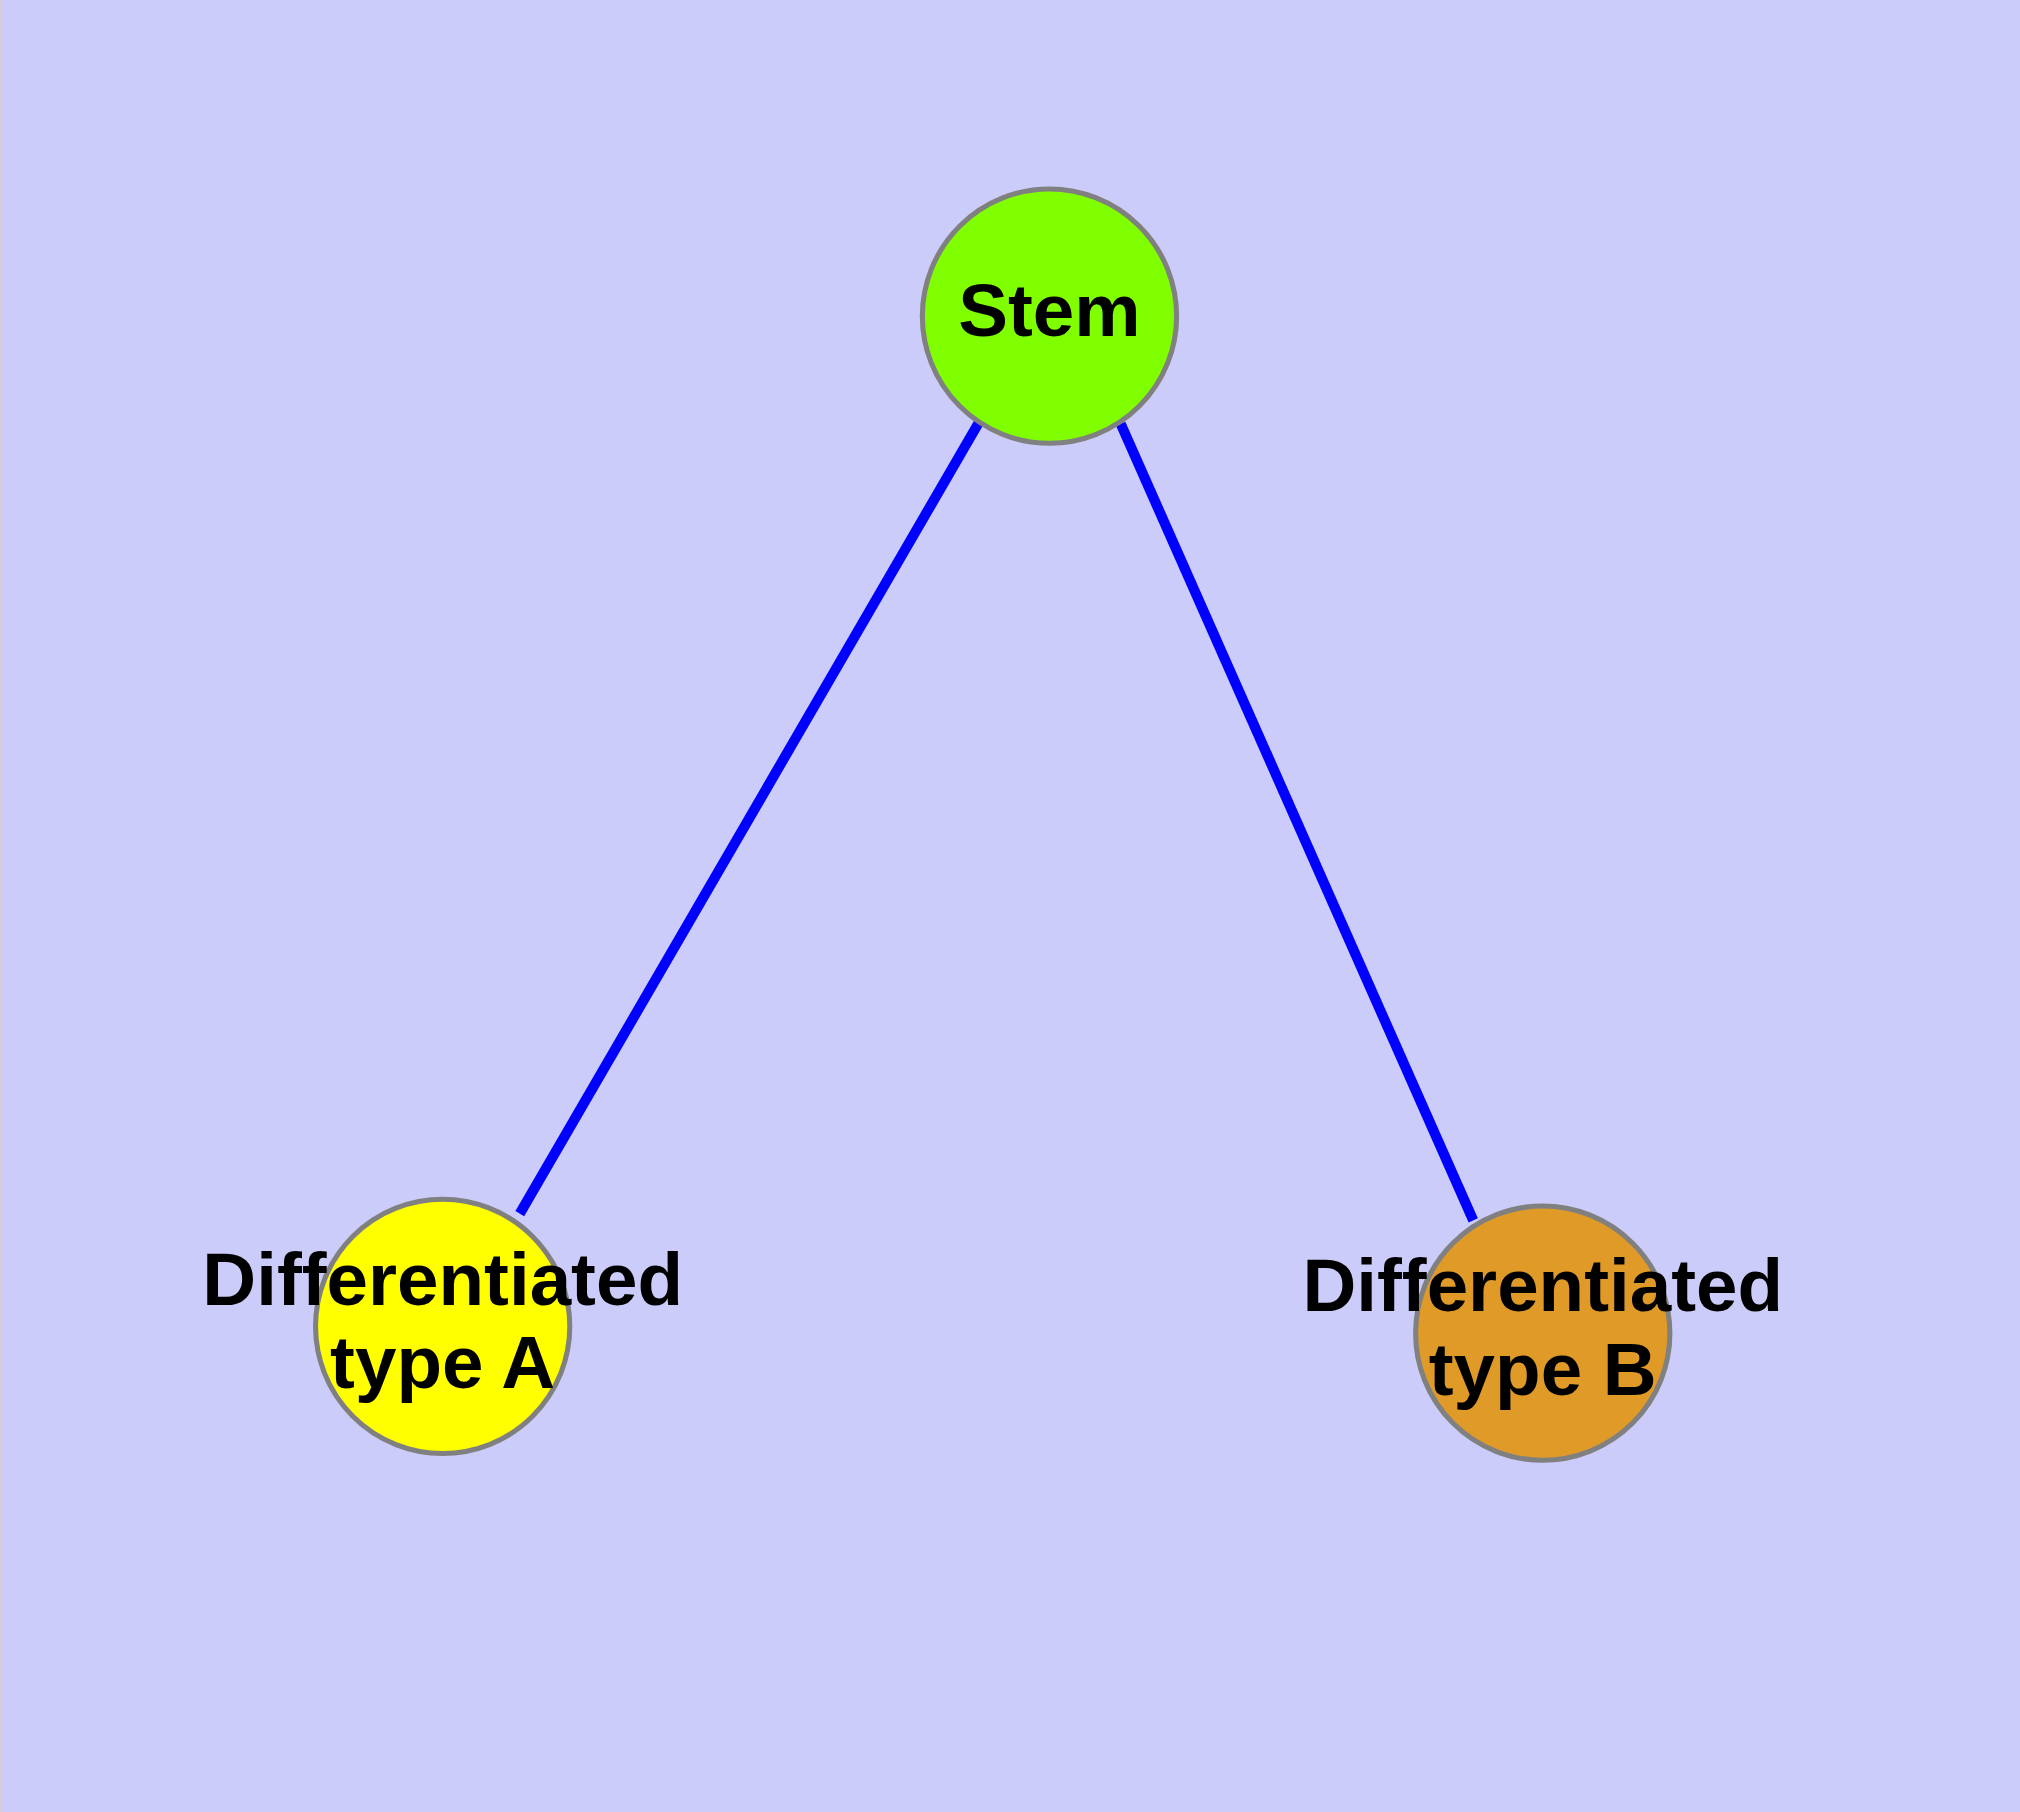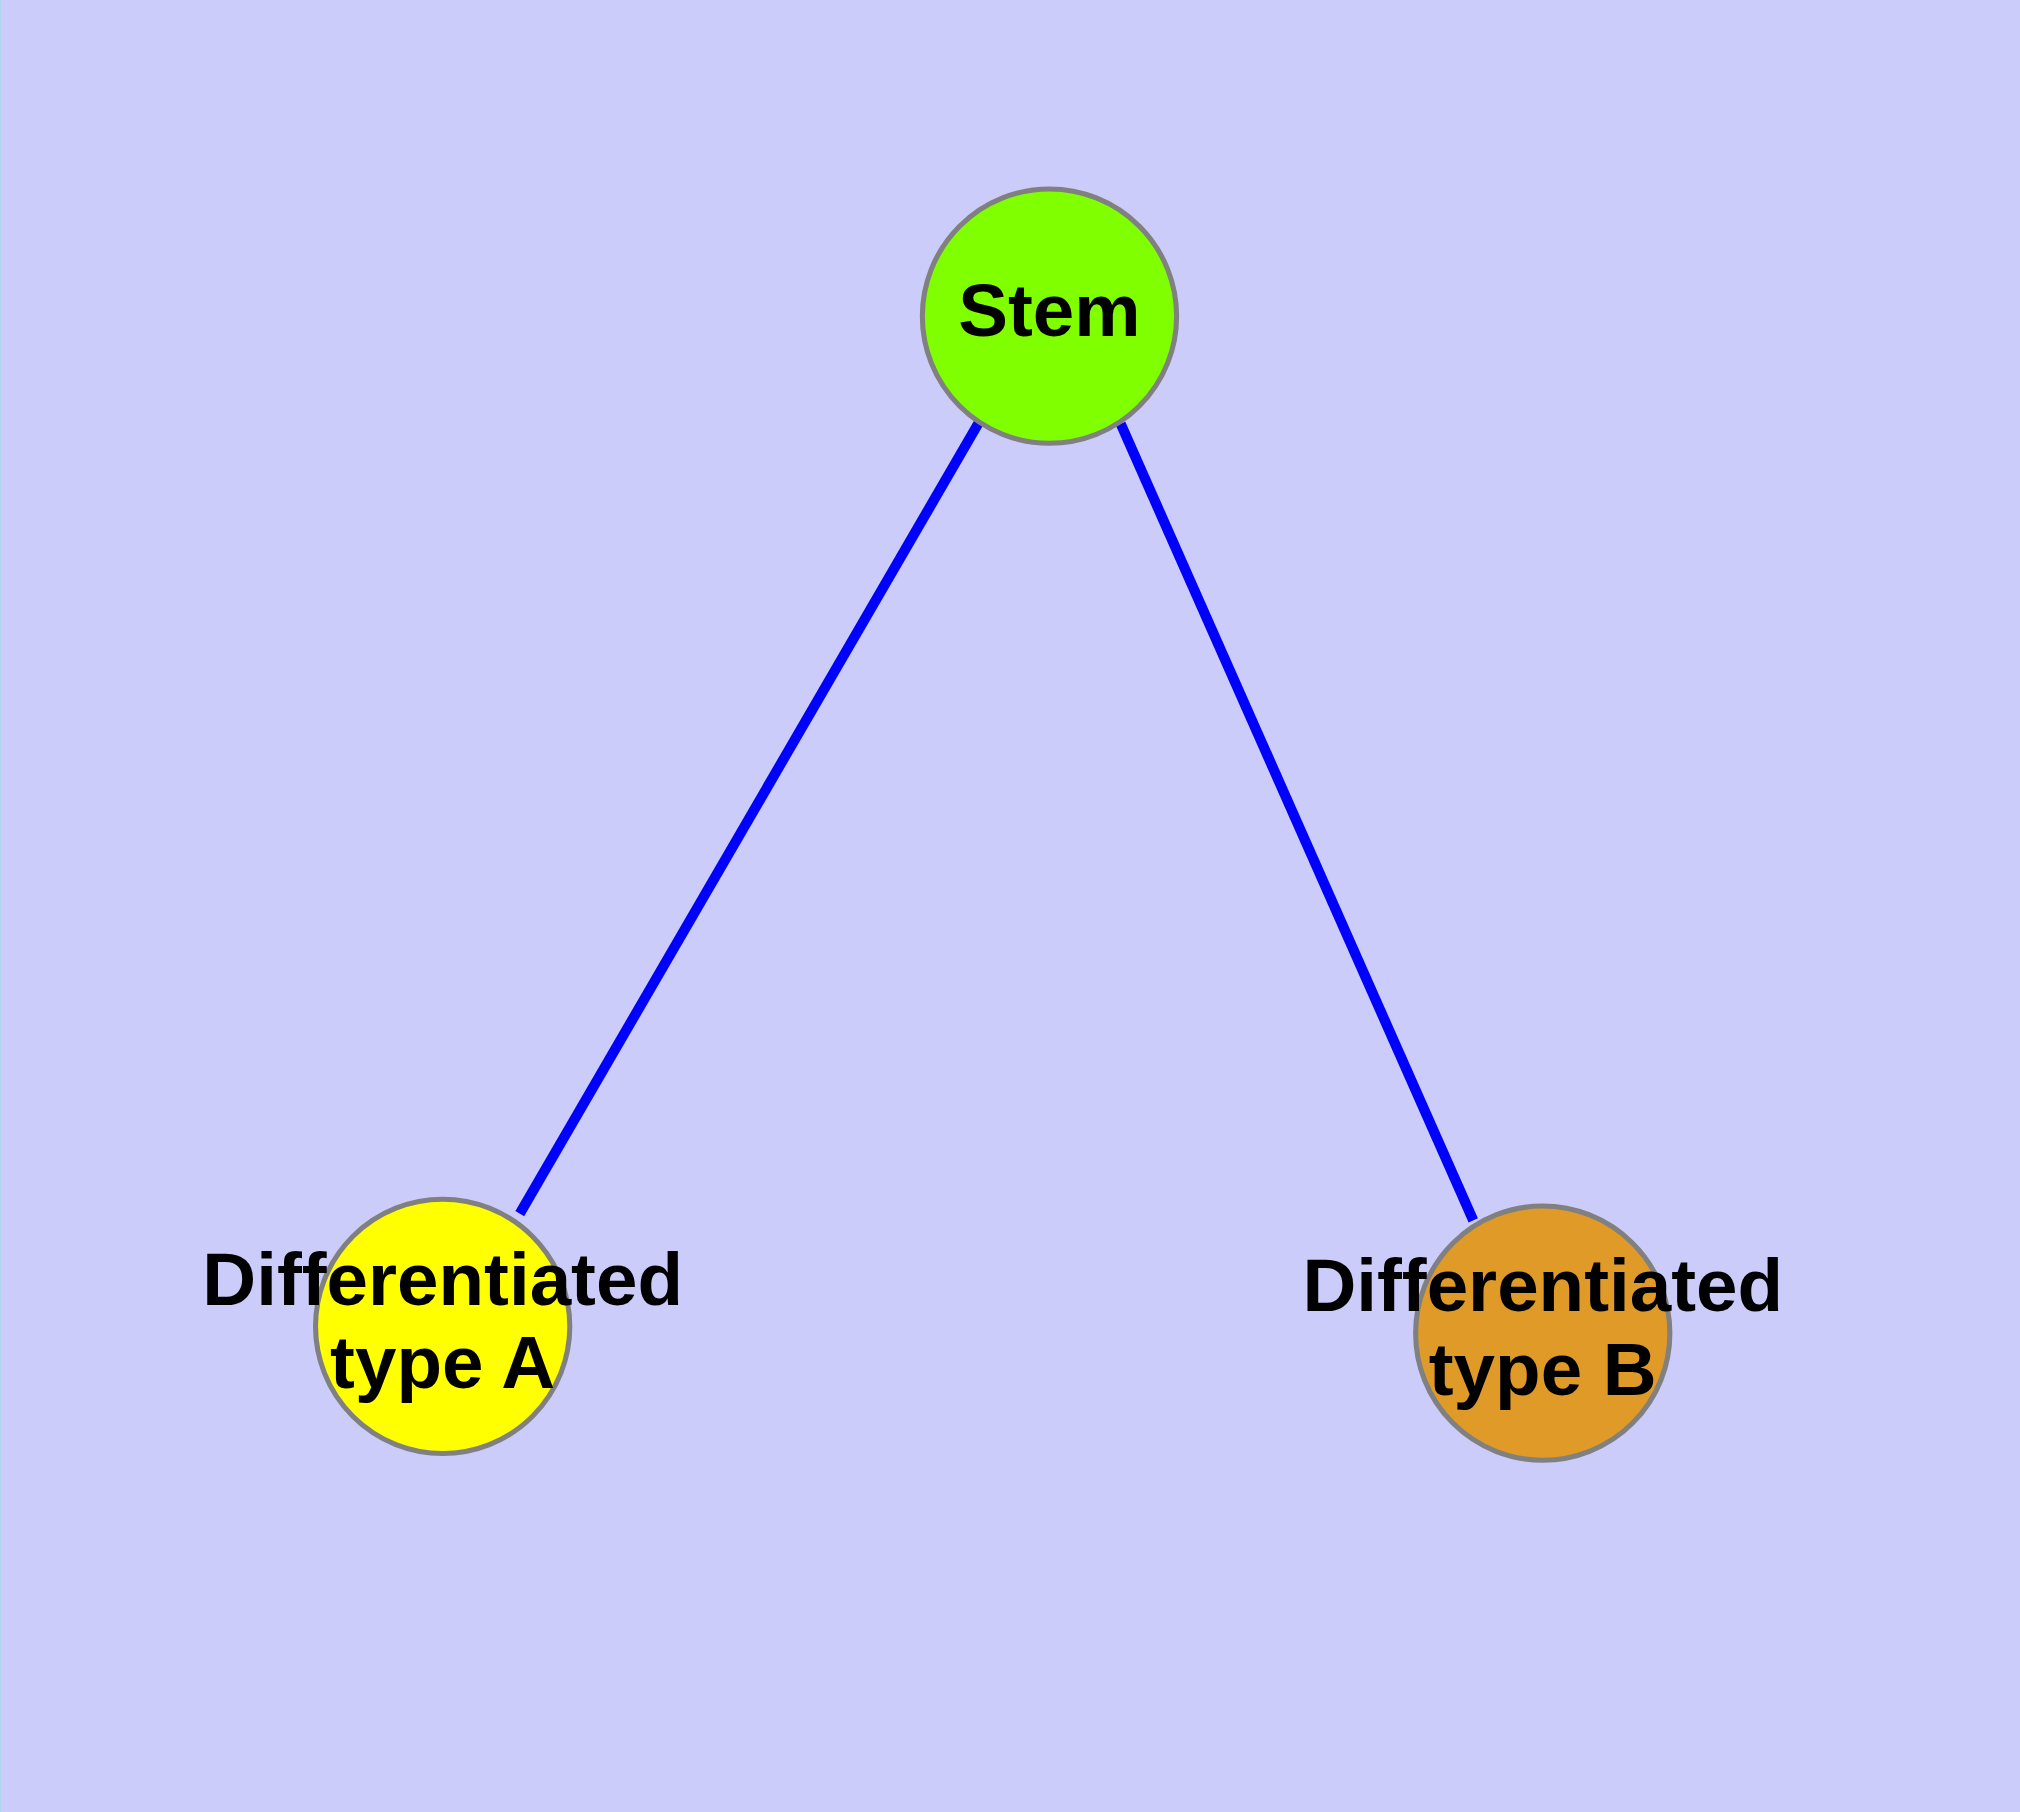--- a/index.html
+++ b/index.html
@@ -36,21 +36,21 @@
   .node-circle {
     stroke: #808080;
   }
   .graph-edge {
     stroke-linecap: butt;
   }
 </style>
 </head>
 <body>
 
-<div id="canvas-root" style="background: #5eead4;">
+<div id="canvas-root" style="background: #fde047;">
   <svg id="graph-svg" viewBox="0 0 2384 2138" xmlns="http://www.w3.org/2000/svg">
     <rect id="bg-rect" x="0" y="0" width="2384" height="2138" fill="#ccccfa"></rect>
     <g id="edges-layer">
         <line class="graph-edge" x1="1155" y1="498" x2="613" y2="1432" stroke="#0000ff" stroke-width="12"></line>
         <line class="graph-edge" x1="1322" y1="500" x2="1738" y2="1440" stroke="#0000ff" stroke-width="12"></line>
       </g>
     <g id="nodes-layer">
         <g>
           <circle class="node-circle" cx="1238" cy="373" r="150" fill="#7fff00" stroke="#808080" stroke-width="6"></circle>
           <text class="node-label" x="1238" y="373" font-size="88" fill="#000000"><tspan x="1238">Stem</tspan></text>

